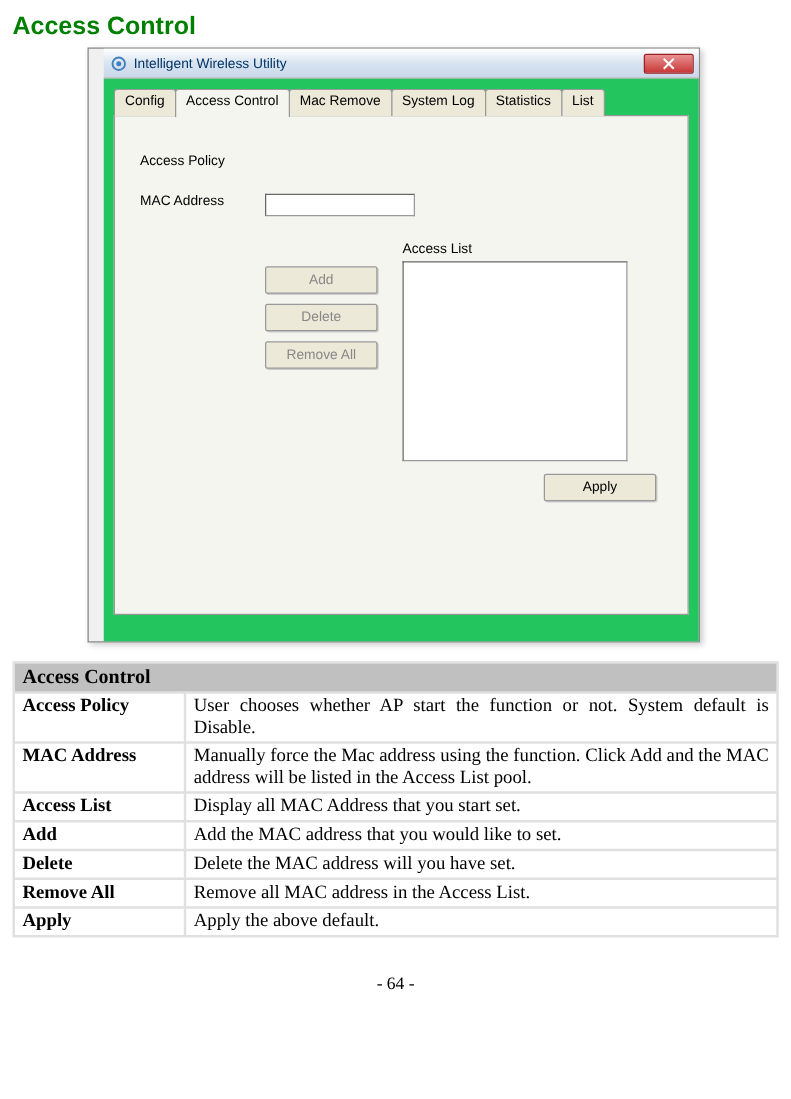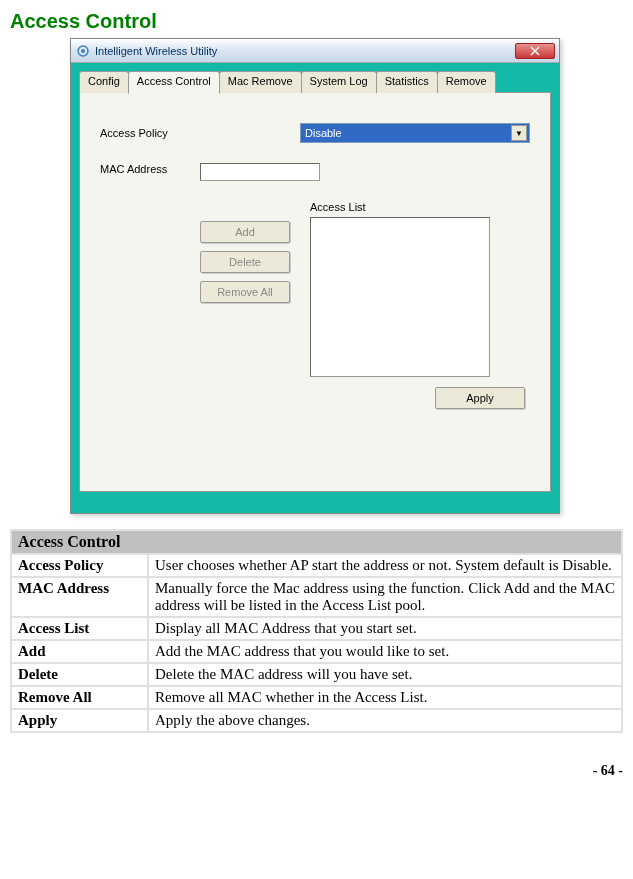--- a/index.html
+++ b/index.html
@@ -24,20 +24,21 @@
       padding-left: 60px;
       margin-bottom: 15px;
     }
     .window {
       width: 490px;
       border: 1px solid #888;
       background: #f0f0f0;
       font-family: Tahoma, sans-serif;
       font-size: 11px;
       box-shadow: 2px 2px 5px rgba(0,0,0,0.2);
+      padding-left: 12px;
     }
     .titlebar {
       background: linear-gradient(to bottom, #ffffff 0%, #d8e4f0 50%, #cad8ea 100%);
       height: 24px;
       display: flex;
       align-items: center;
       justify-content: space-between;
       padding: 0 4px;
       border-bottom: 1px solid #aaa;
     }
@@ -64,21 +65,21 @@
       border: 1px solid #a02020;
       border-radius: 2px;
       display: flex;
       align-items: center;
       justify-content: center;
       color: #fff;
       cursor: pointer;
     }
     .window-body {
       padding: 8px;
-      background: #14b8a6;
+      background: #22c55e;
       height: 450px;
     }
     .tab-strip {
       display: flex;
       height: 22px;
       position: relative;
       z-index: 2;
     }
     .tab {
       padding: 3px 8px;
@@ -226,23 +227,23 @@
       vertical-align: top;
     }
     .desc-table td.key {
       font-weight: bold;
       width: 135px;
     }
     .desc-table td.val {
       text-align: justify;
     }
     .page-num {
-      text-align: right;
+      text-align: center;
       font-family: "Times New Roman", serif;
-      font-weight: bold;
+      font-weight: normal;
       font-size: 14px;
       margin-top: 30px;
     }
   </style>
 </head>
 <body>
 
 <h2 class="section-heading">Access Control</h2>
 
 <div class="screenshot-wrapper">
@@ -264,29 +265,25 @@
         </svg>
       </div>
     </div>
     <div class="window-body">
       <div class="tab-strip">
         <div class="tab">Config</div>
         <div class="tab active">Access Control</div>
         <div class="tab">Mac Remove</div>
         <div class="tab">System Log</div>
         <div class="tab">Statistics</div>
-        <div class="tab">Remove</div>
+        <div class="tab">List</div>
       </div>
       <div class="tab-content">
         <div class="form-row">
           <span class="form-label">Access Policy</span>
-          <div class="dropdown">
-            <span>Disable</span>
-            <span class="dropdown-arrow">▼</span>
-          </div>
         </div>
         <div class="form-row" style="align-items:flex-start;">
           <span class="form-label">MAC Address</span>
           <input class="mac-input" type="text" style="">
         </div>
         <div class="middle-area">
           <div class="buttons-col">
             <button class="win-btn">Add</button>
             <button class="win-btn">Delete</button>
             <button class="win-btn">Remove All</button>
@@ -304,42 +301,42 @@
   </div>
 </div>
 
 <table class="desc-table">
   <tbody>
       <tr>
         <th colspan="2">Access Control</th>
       </tr>
   <tr>
     <td class="key">Access Policy</td>
-    <td class="val">User chooses whether AP start the address or not. System default is Disable.</td>
+    <td class="val">User chooses whether AP start the function or not. System default is Disable.</td>
   </tr>
   <tr>
     <td class="key">MAC Address</td>
     <td class="val">Manually force the Mac address using the function. Click Add and the MAC address will be listed in the Access List pool.</td>
   </tr>
   <tr>
     <td class="key">Access List</td>
     <td class="val">Display all MAC Address that you start set.</td>
   </tr>
   <tr>
     <td class="key">Add</td>
     <td class="val">Add the MAC address that you would like to set.</td>
   </tr>
   <tr>
     <td class="key">Delete</td>
     <td class="val">Delete the MAC address will you have set.</td>
   </tr>
   <tr>
     <td class="key">Remove All</td>
-    <td class="val">Remove all MAC whether in the Access List.</td>
+    <td class="val">Remove all MAC address in the Access List.</td>
   </tr>
   <tr>
     <td class="key">Apply</td>
-    <td class="val">Apply the above changes.</td>
+    <td class="val">Apply the above default.</td>
   </tr>
 </tbody>
   </table>
 
 <div class="page-num">- 64 -</div>
 
 </body></html>

